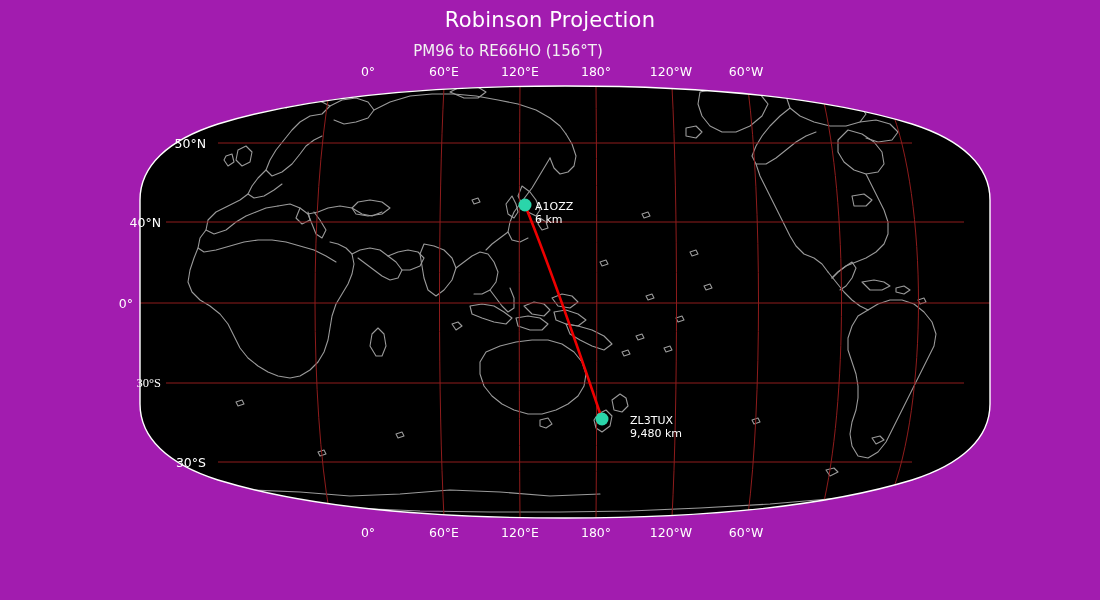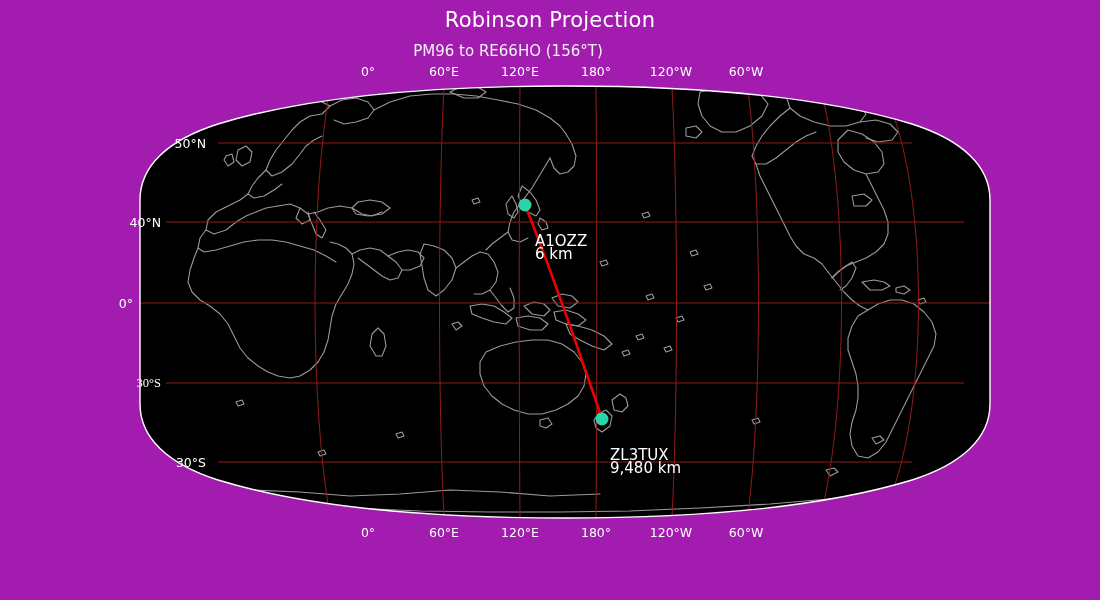--- a/index.html
+++ b/index.html
@@ -55,25 +55,24 @@
     text-align: right;
   }
   #mapsvg {
     position: absolute;
     top: 0;
     left: 0;
   }
   .marker-label {
     position: absolute;
     color: #ffffff;
-    font-size: 15px;
+    font-size: 11px;
     font-family: "DejaVu Sans", sans-serif;
     white-space: nowrap;
     line-height: 13px;
-    margin-top: 35px;
   }
 </style>
 </head>
 <body>
 
 <div id="figure">
 
   <div id="title">Robinson Projection</div>
   <div id="subtitle">PM96 to RE66HO (156°T)</div>
 
@@ -324,18 +323,18 @@
     <div class="lat-label" style="left:113px; top:303px; width:20px;">0°</div>
     <div class="lat-label" style="left:127px; top:383px; width:34px;font-family:Liberation Serif, serif;">30°S</div>
     <div class="lat-label" style="left:172px; top:462px; width:34px;">30°S</div>
   </div>
 
   <div class="marker-label" style="left:535px; top:200px;">
     <div>A1OZZ</div>
     <div>6 km</div>
   </div>
 
-  <div class="marker-label" style="left:610px; top:414px;">
+  <div class="marker-label" style="left:630px; top:414px;">
     <div>ZL3TUX</div>
     <div>9,480 km</div>
   </div>
 
 </div>
 
 </body></html>

